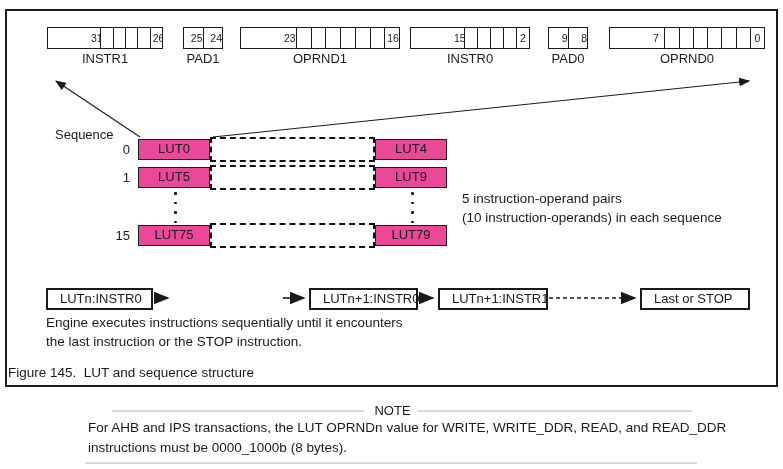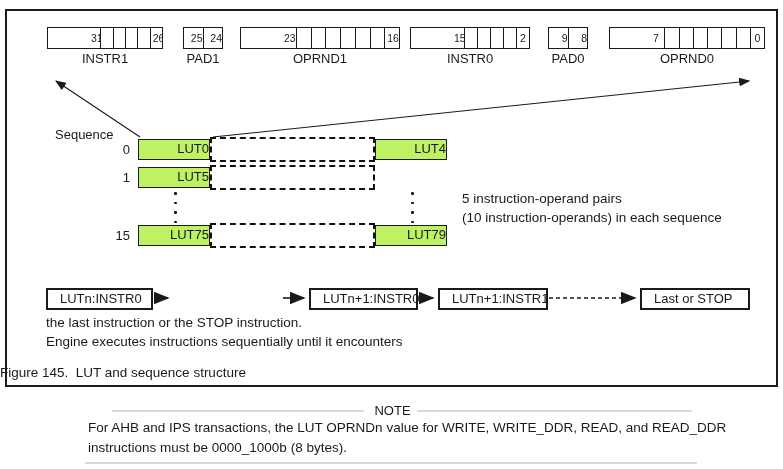--- a/index.html
+++ b/index.html
@@ -17,35 +17,35 @@
         padding:0 2px;box-sizing:border-box;overflow:hidden;}
   .cell:first-child{border-left:none;}
   .cell.first{text-align:left;margin-left:41px;}
   .cell.last{text-align:center;}
   .cell.c{text-align:right;padding:0;}
   .reglabel{margin-top:2px;text-align:center;font-size:13px;}
 
   
   .seq-label{position:absolute;left:55px;top:127px;font-size:13px;}
   .rownum{position:absolute;left:100px;width:30px;text-align:right;font-size:13px;line-height:20px;}
-  .lutbox{position:absolute;width:72px;height:21px;border:1.5px solid #1a1a1a;background:#bef264;
-          box-sizing:border-box;text-align:right;font-size:13px;line-height:17px;}
+  .lutbox{position:absolute;width:72px;height:21px;border:1.5px solid #1a1a1a;background:#ec4899;
+          box-sizing:border-box;text-align:center;font-size:13px;line-height:17px;}
   .dashbox{position:absolute;left:210px;width:165px;height:25px;border:2.5px dashed #111;
            box-sizing:border-box;background:#fff;}
   .dotcol{position:absolute;width:3px;display:flex;flex-direction:column;gap:7px;}
   .dot{width:2.5px;height:2.5px;background:#111;border-radius:50%;}
 
   .annot{position:absolute;left:462px;top:189px;font-size:13.5px;line-height:19px;}
 
   
   .flowbox{position:absolute;top:288px;height:22px;border:2px solid #1a1a1a;background:#fff;
            box-sizing:border-box;font-size:13px;line-height:17px;padding-left:12px;text-align:left;}
   .flowdesc{position:absolute;left:46px;top:313px;font-size:13.5px;line-height:19px;}
 
-  .caption{position:absolute;left:0;top:365px;font-size:13.5px;white-space:pre;}
+  .caption{position:absolute;left:8px;top:365px;font-size:13.5px;white-space:pre;}
 
   
   .note-title{position:absolute;left:0;top:403px;width:699px;text-align:center;font-size:13px;margin-left:43px;}
   .gray-rule{position:absolute;height:2px;background:#d9d9d9;}
   .note-body{position:absolute;left:88px;font-size:13.5px;line-height:16px;}
 
   svg.overlay{position:absolute;left:0;top:0;pointer-events:none;}
 </style>
 </head>
 <body>
@@ -125,20 +125,21 @@
   <div class="seq-label">Sequence</div>
 
   <div class="rownum" style="top:140px">0</div>
   <div class="lutbox" style="left:138px;top:139px">LUT0</div>
   <div class="dashbox" style="top:137px"></div>
   <div class="lutbox" style="left:375px;top:139px">LUT4</div>
 
   <div class="rownum" style="top:168px">1</div>
   <div class="lutbox" style="left:138px;top:167px">LUT5</div>
   <div class="dashbox" style="top:165px"></div>
+  <div class="lutbox" style="left:375px;top:167px">LUT9</div>
 
   <div class="dotcol" style="left:174px;top:192px">
     <i class="dot"></i>
       <i class="dot"></i>
       <i class="dot"></i>
       <i class="dot"></i>
   </div>
   <div class="dotcol" style="left:411px;top:192px">
     <i class="dot"></i>
       <i class="dot"></i>
@@ -155,22 +156,22 @@
     <div>5 instruction-operand pairs</div>
     <div>(10 instruction-operands) in each sequence</div>
   </div>
 
   <div class="flowbox" style="left:46px;width:107px">LUTn:INSTR0</div>
   <div class="flowbox" style="left:309px;width:109px">LUTn+1:INSTR0</div>
   <div class="flowbox" style="left:438px;width:110px">LUTn+1:INSTR1</div>
   <div class="flowbox" style="left:640px;width:110px">Last or STOP</div>
 
   <div class="flowdesc">
+    <div>Engine executes instructions sequentially until it encounters</div>
     <div>the last instruction or the STOP instruction.</div>
-    <div>Engine executes instructions sequentially until it encounters</div>
   </div>
 
   <div class="caption">Figure 145.  LUT and sequence structure</div>
 
   <div class="note-title">NOTE</div>
   <div class="gray-rule" style="left:112px;top:410px;width:252px"></div>
   <div class="gray-rule" style="left:417px;top:410px;width:275px"></div>
   <div class="note-body" style="top:420px">For AHB and IPS transactions, the LUT OPRNDn value for WRITE, WRITE_DDR, READ, and READ_DDR</div>
   <div class="note-body" style="top:440px">instructions must be 0000_1000b (8 bytes).</div>
   <div class="gray-rule" style="left:85px;top:462px;width:612px"></div>

